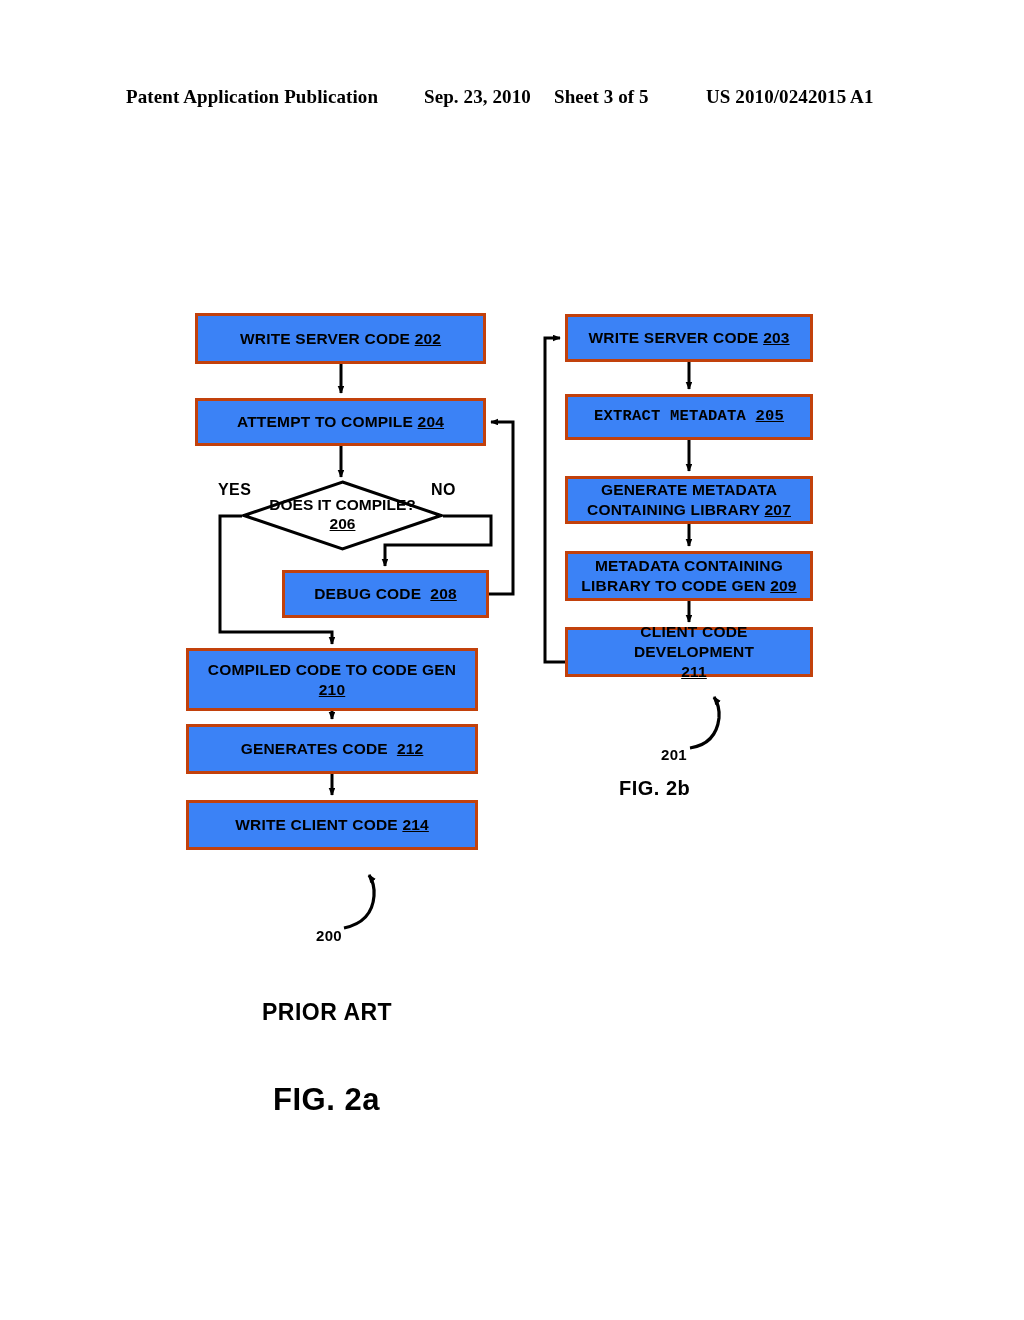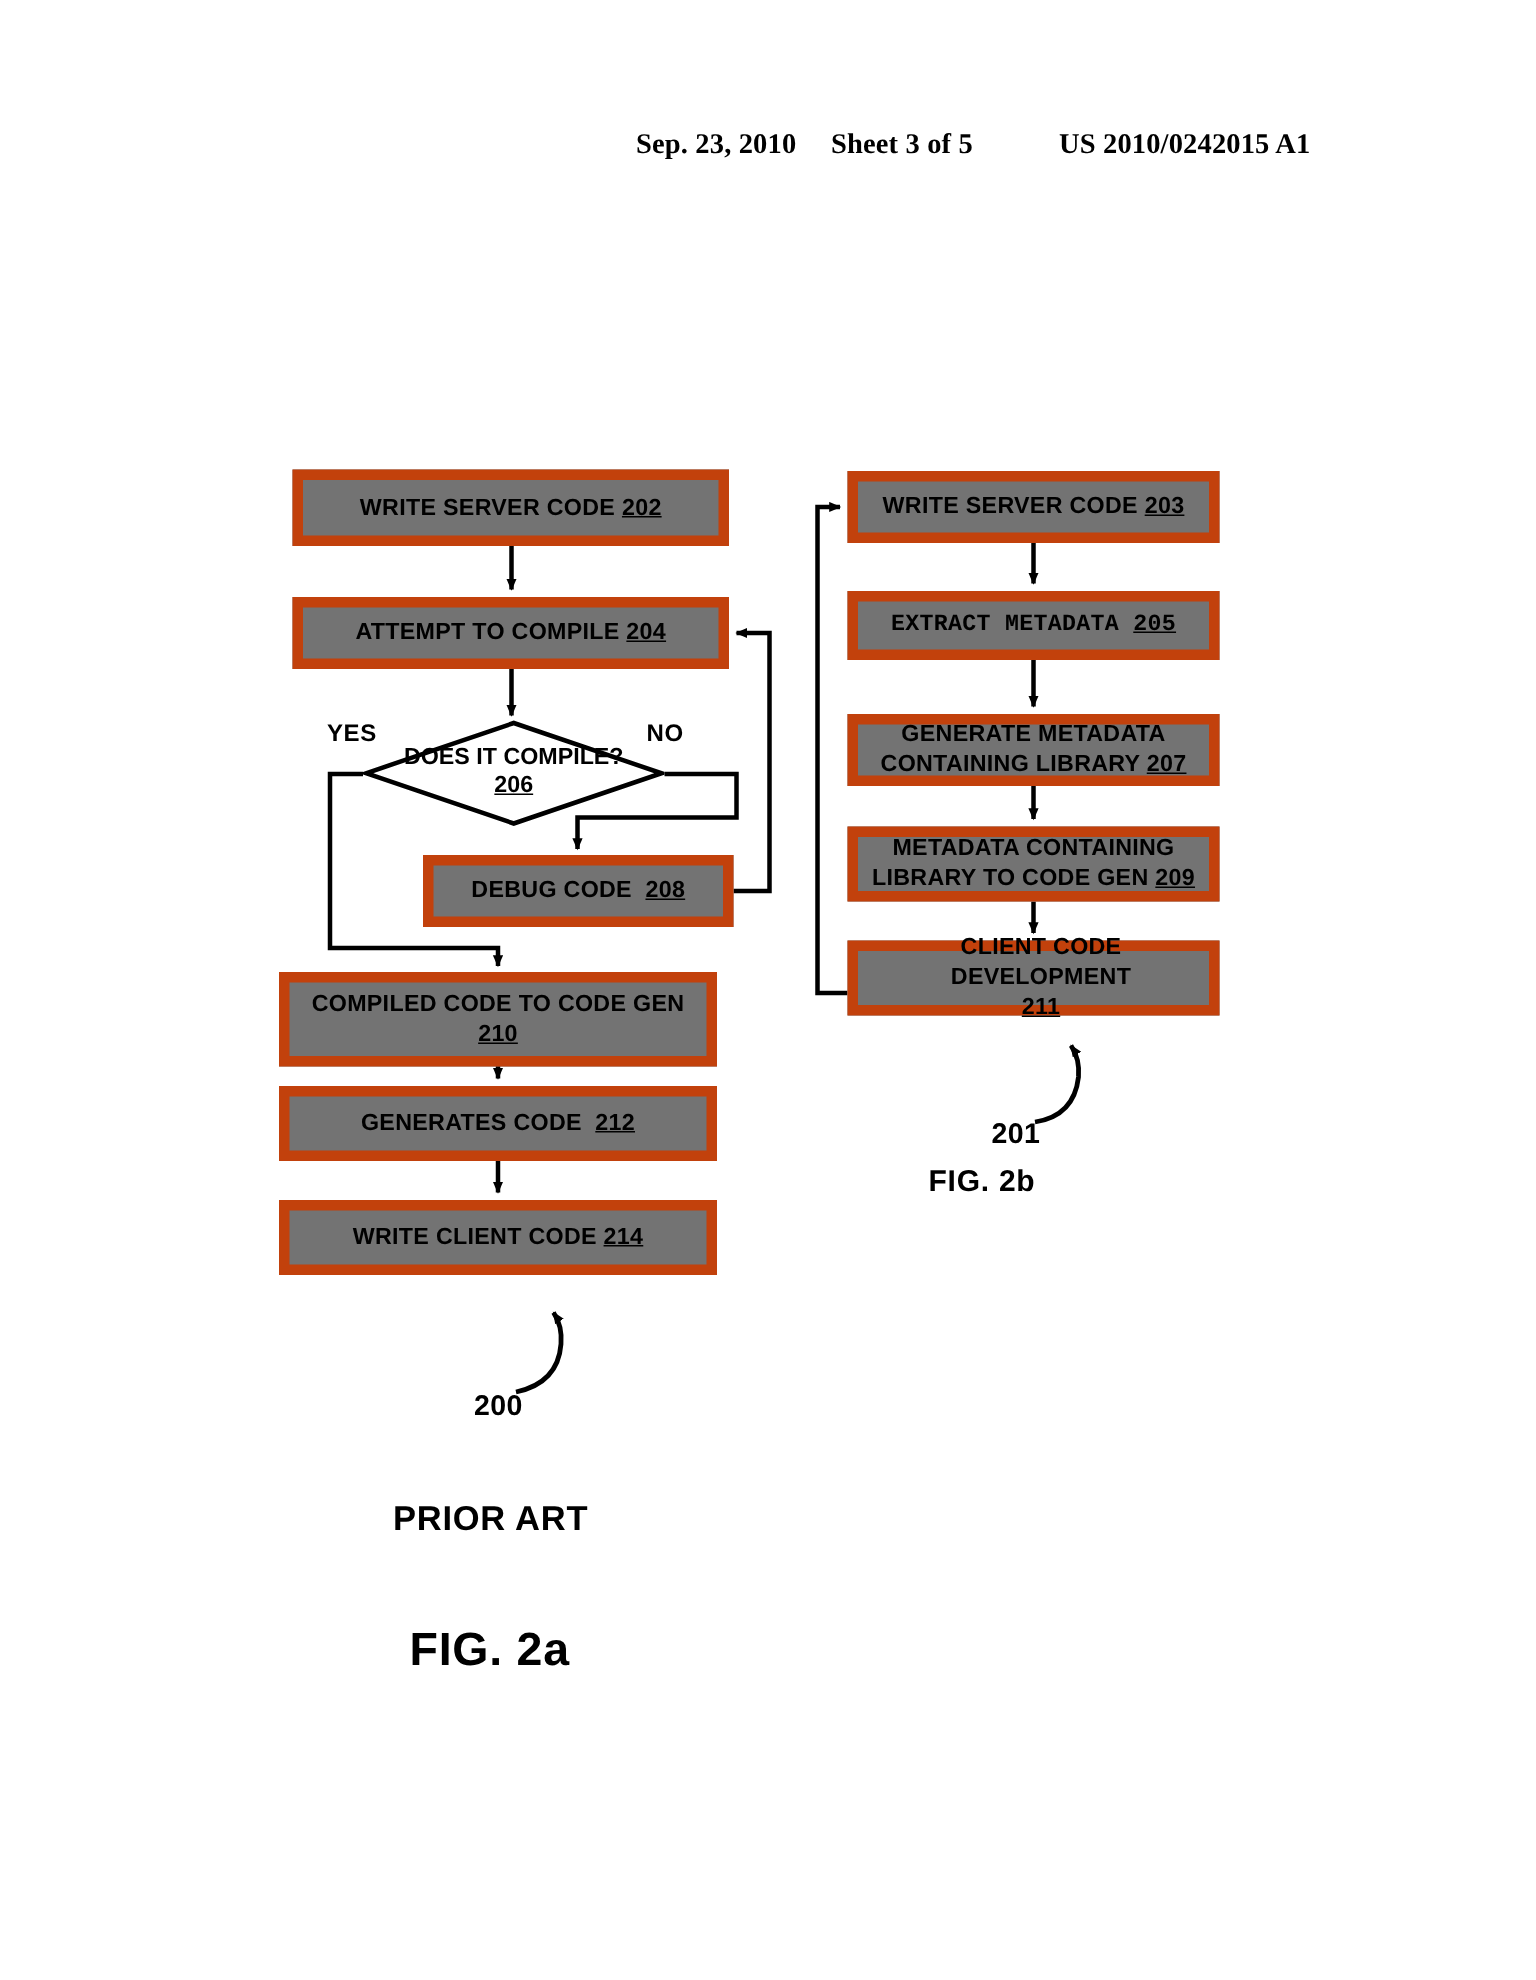--- a/index.html
+++ b/index.html
@@ -40,22 +40,22 @@
     left: 0;
     top: 0;
     width: 1024px;
     height: 1320px;
   }
 
   
   .flow-box {
     position: absolute;
     box-sizing: border-box;
-    border: 7px solid #c2410c;
-    background: #737373;
+    border: 3px solid #c2410c;
+    background: #3b82f6;
     display: flex;
     align-items: center;
     justify-content: center;
     text-align: center;
     font-family: "Liberation Sans", sans-serif;
     font-weight: bold;
     font-size: 15.5px;
     line-height: 1.28;
     letter-spacing: 0.2px;
     z-index: 3;
@@ -112,21 +112,21 @@
     z-index: 4;
   }
   #label-yes { left: 218px; top: 481px; }
   #label-no  { left: 431px; top: 481px; }
 
   
   .ref-callout {
     position: absolute;
     font-family: "Liberation Sans", sans-serif;
     font-weight: bold;
-    font-size: 19px;
+    font-size: 15px;
     letter-spacing: 0.3px;
   }
   #ref-200 { left: 316px; top: 927px; }
   #ref-201 { left: 661px; top: 746px; }
 
   .fig-caption {
     position: absolute;
     font-family: "Liberation Sans", sans-serif;
     font-weight: bold;
     letter-spacing: 0.5px;
@@ -142,20 +142,21 @@
   }
   #caption-fig-2b {
     left: 619px; top: 777px;
     font-size: 20px;
   }
 </style>
 </head>
 <body>
 
 <div class="page-header">
+  <span class="hdr-pub">Patent Application Publication</span>
   <span class="hdr-date">Sep. 23, 2010</span>
   <span class="hdr-sheet">Sheet 3 of 5</span>
   <span class="hdr-num">US 2010/0242015 A1</span>
 </div>
 
 <svg id="figure-canvas" viewBox="0 0 1024 1320">
   <defs>
     <marker id="arrow" markerWidth="10" markerHeight="10" refX="7.2" refY="3.4" orient="auto" markerUnits="userSpaceOnUse">
       <path d="M0,0 L8,3.4 L0,6.8 Z" fill="#000"></path>
     </marker>

